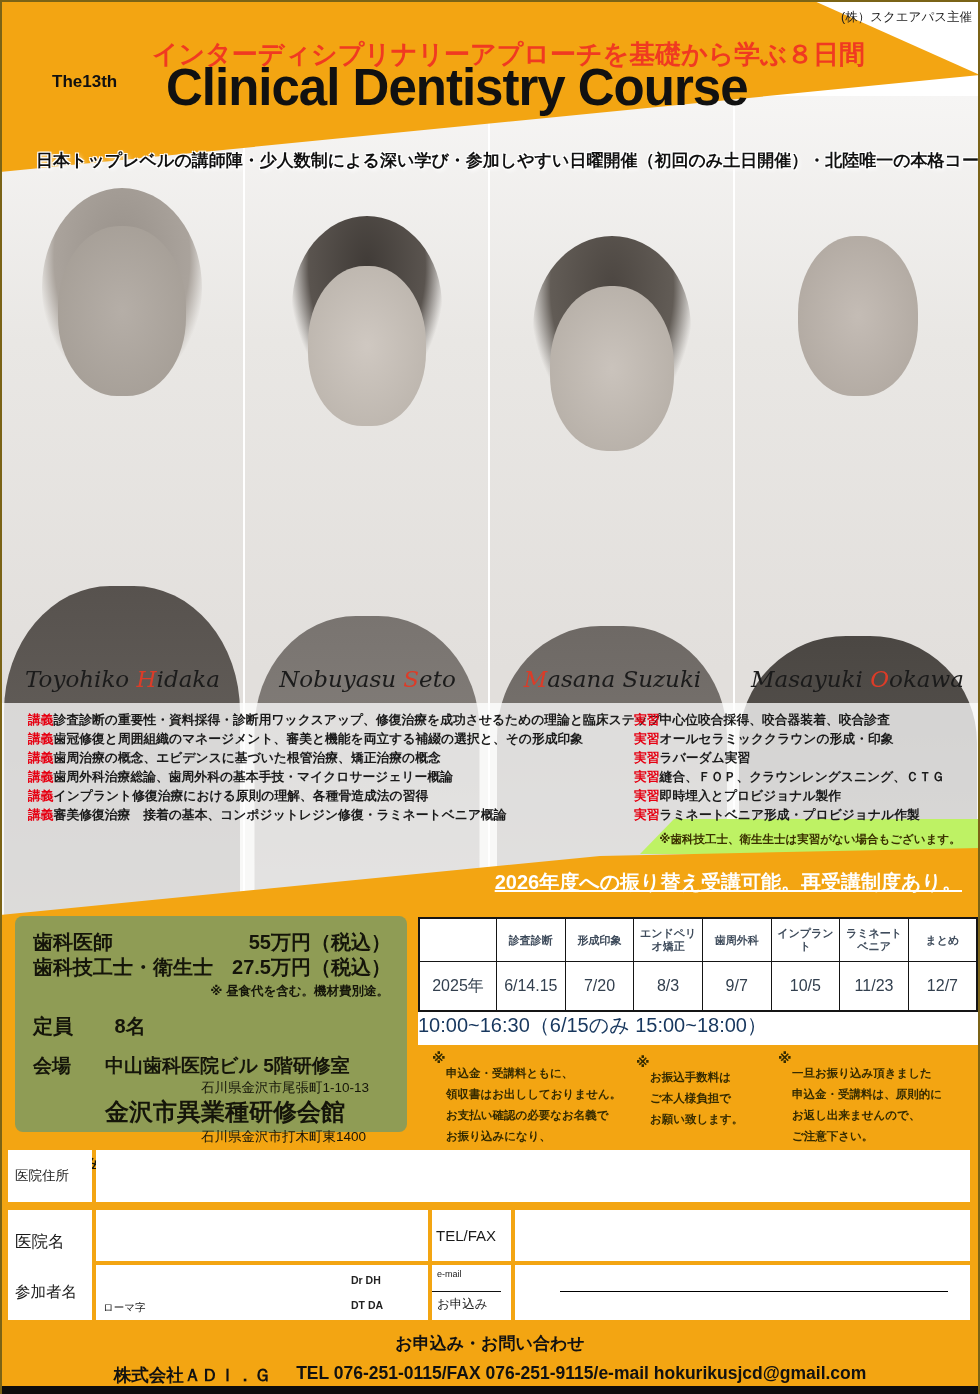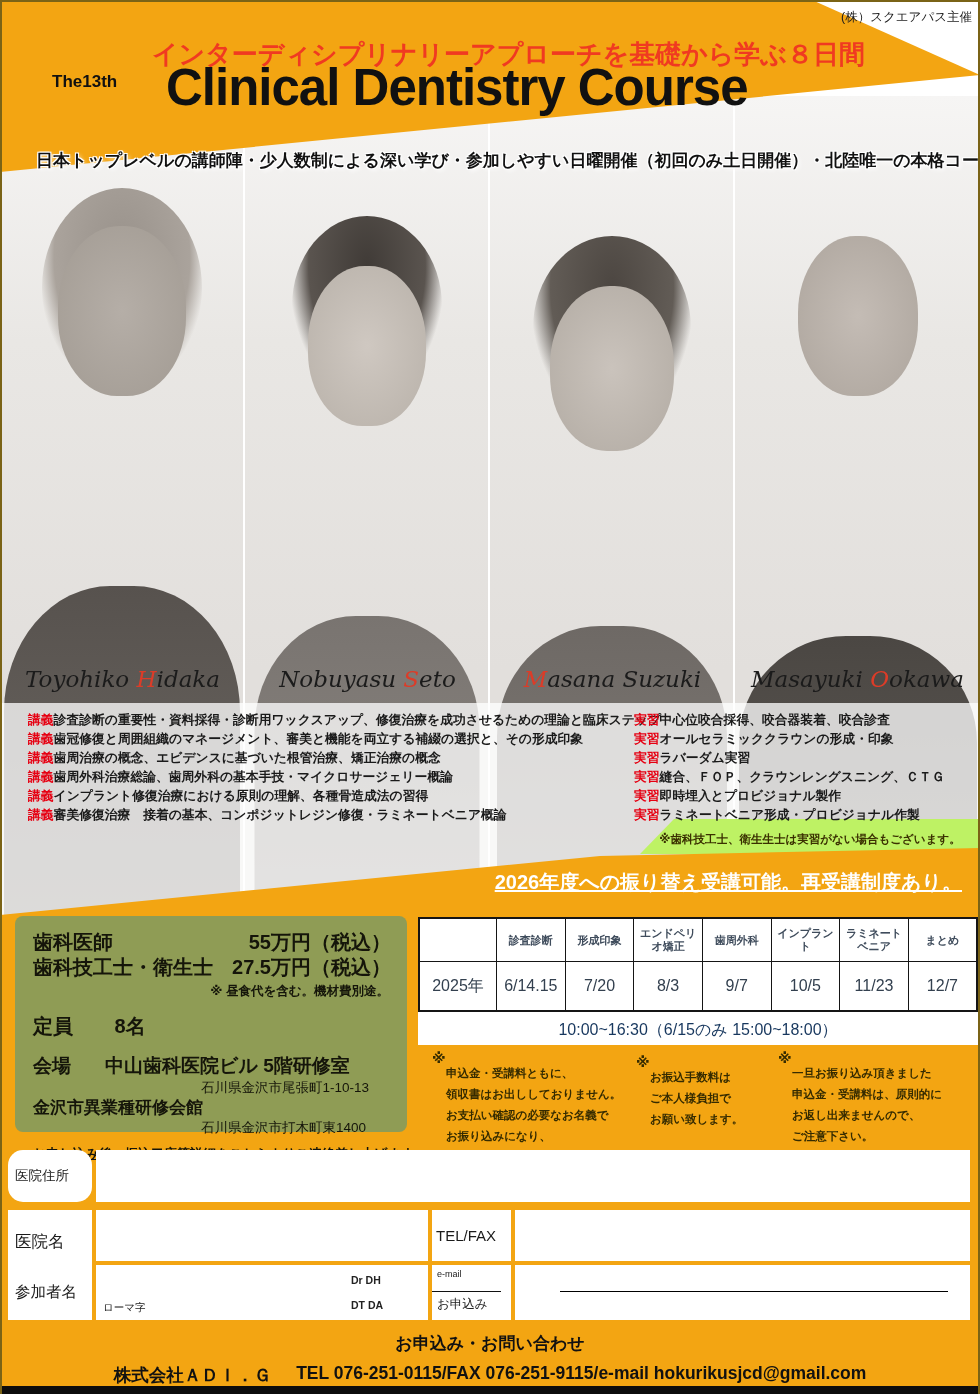--- a/index.html
+++ b/index.html
@@ -70,45 +70,45 @@
   
   .green-box{position:absolute;left:15px;top:916px;width:392px;height:216px;z-index:6;background:#8F9C55;
              border-radius:8px;padding:14px 16px 0 18px;box-sizing:border-box;color:#15150a;}
   .price-row{display:flex;justify-content:space-between;font-size:20px;font-weight:bold;line-height:25px;}
   .price-note{text-align:right;font-size:12.5px;font-weight:bold;margin:3px 2px 0 0;}
   .cap-row{font-size:20px;font-weight:bold;margin-top:13px;}
   .cap-row .val{margin-left:36px;}
   .venue-row{display:flex;font-size:19px;font-weight:bold;margin-top:13px;}
   .venue-row .vname{margin-left:34px;}
   .addr{font-size:13.5px;margin-left:168px;line-height:17px;}
-  .venue2{font-size:17px;font-weight:bold;}
+  .venue2{font-size:24px;font-weight:bold;margin-left:72px;}
   .apply{font-size:13px;font-weight:bold;text-decoration:underline;margin-top:9px;white-space:nowrap;}
 
   
   .sched-wrap{position:absolute;left:418px;top:917px;width:560px;height:128px;background:#fff;z-index:6;}
   table.sched{border-collapse:collapse;width:560px;table-layout:fixed;background:#fff;}
   table.sched th,table.sched td{border:1.6px solid #151515;text-align:center;vertical-align:middle;padding:0 2px;}
   table.sched th{height:42px;font-size:11px;font-weight:bold;color:#3f4c5c;line-height:13px;}
   table.sched td{height:48px;font-size:16px;color:#33404f;}
   table.sched .yw{width:72px;}
   table.sched{border:2.5px solid #151515;padding-left:29px;}
-  .time-line{text-align:center;font-size:16px;color:#17375E;margin-top:8px;}
+  .time-line{text-align:left;font-size:20px;color:#17375E;}
 
   
   .pnote{position:absolute;z-index:6;color:#352b00;}
   .pnote .mark{position:absolute;left:0;top:-2px;font-size:14px;font-weight:bold;}
   .pnote .ptxt{display:block;margin:11px 0 0 14px;font-size:11.5px;font-weight:bold;line-height:21px;white-space:pre-line;}
   .pn1{left:432px;top:1052px;width:210px;}
   .pn2{left:636px;top:1056px;width:150px;}
   .pn3{left:778px;top:1052px;width:202px;}
 
   
   .cell{position:absolute;background:#fff;z-index:6;box-sizing:border-box;}
   .lblcell{display:flex;align-items:center;padding-left:7px;color:#1a1a1a;}
-  .r1l{left:8px;top:1150px;width:84px;height:52px;font-size:13.5px;border-radius:15px;}
+  .r1l{left:8px;top:1150px;width:84px;height:52px;font-size:13.5px;}
   .r1f{left:96px;top:1150px;width:874px;height:52px;}
   .r2l{left:8px;top:1210px;width:84px;height:64px;font-size:16.5px;}
   .r2f1{left:96px;top:1210px;width:332px;height:51px;}
   .r2tf{left:432px;top:1210px;width:79px;height:51px;font-size:15px;padding-left:4px;}
   .r2f2{left:515px;top:1210px;width:455px;height:51px;}
   .r3l{left:8px;top:1265px;width:84px;height:55px;font-size:15.5px;}
   .r3f1{left:96px;top:1265px;width:332px;height:55px;}
   .r3f1 .romaji{position:absolute;left:7px;bottom:5px;font-size:10.5px;color:#222;}
   .r3f1 .drdh{position:absolute;left:255px;top:9px;font-size:10.5px;font-weight:bold;color:#222;}
   .r3f1 .dtda{position:absolute;left:255px;bottom:9px;font-size:10.5px;font-weight:bold;color:#222;}

